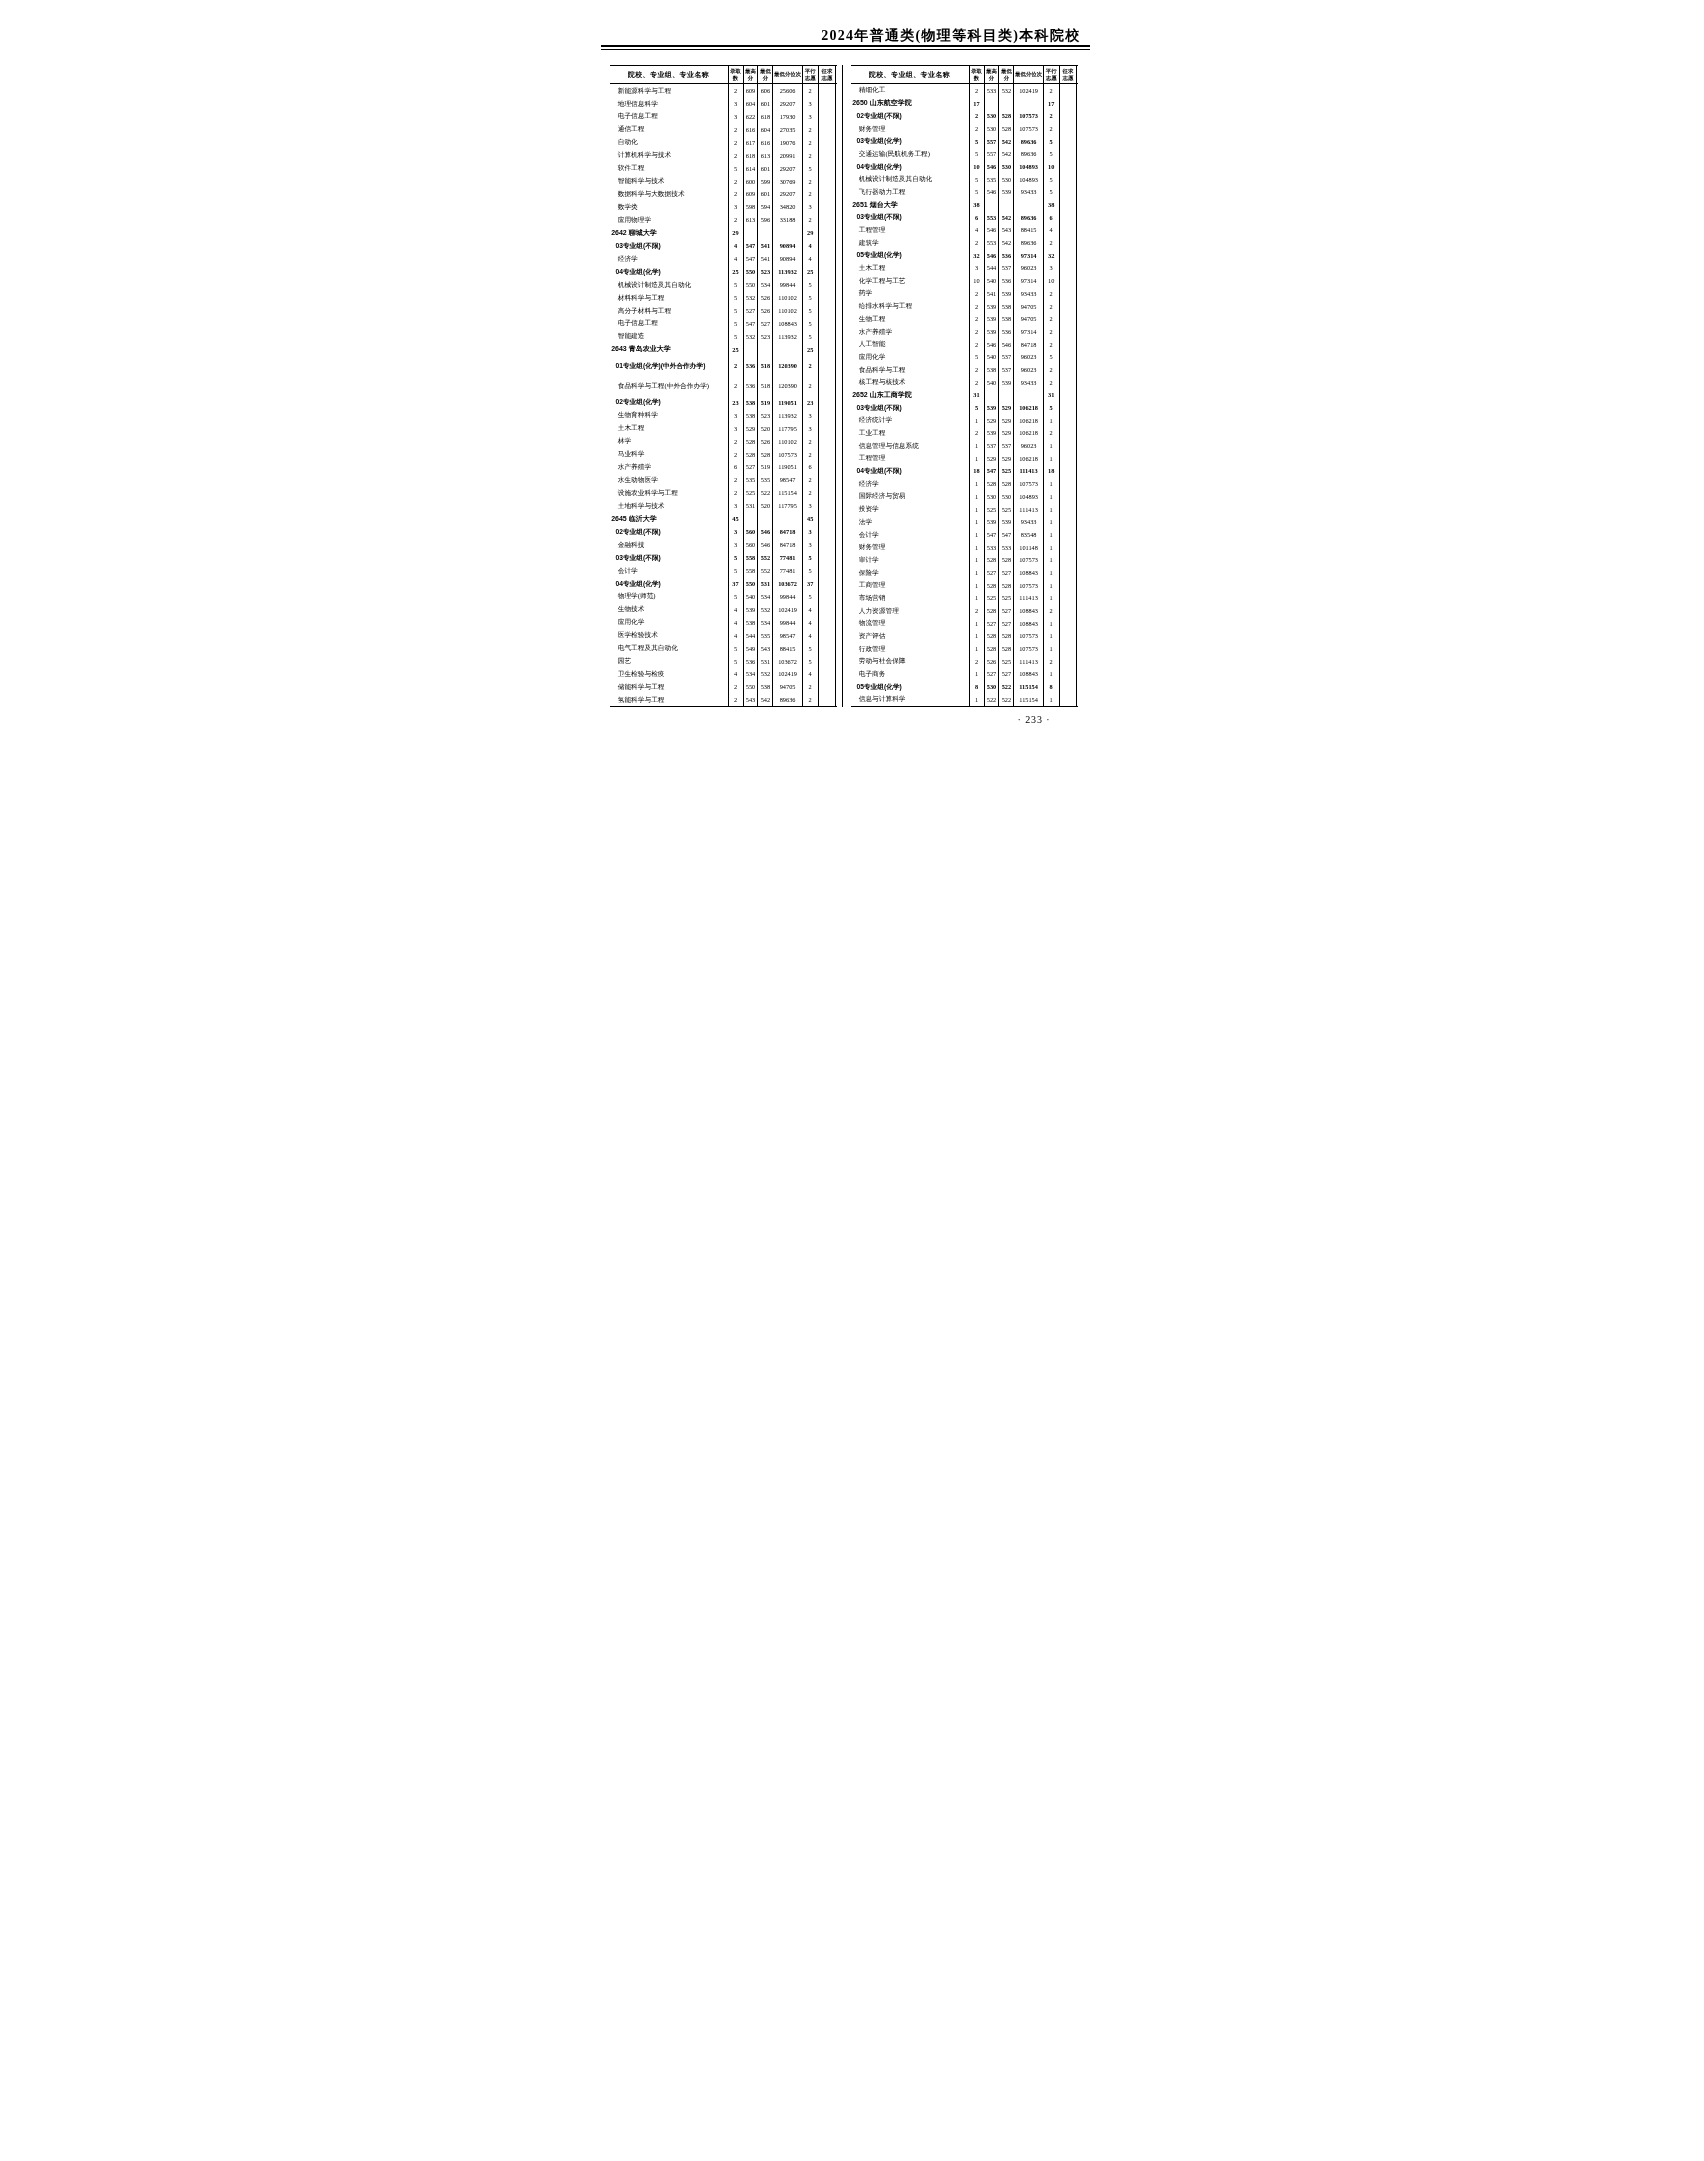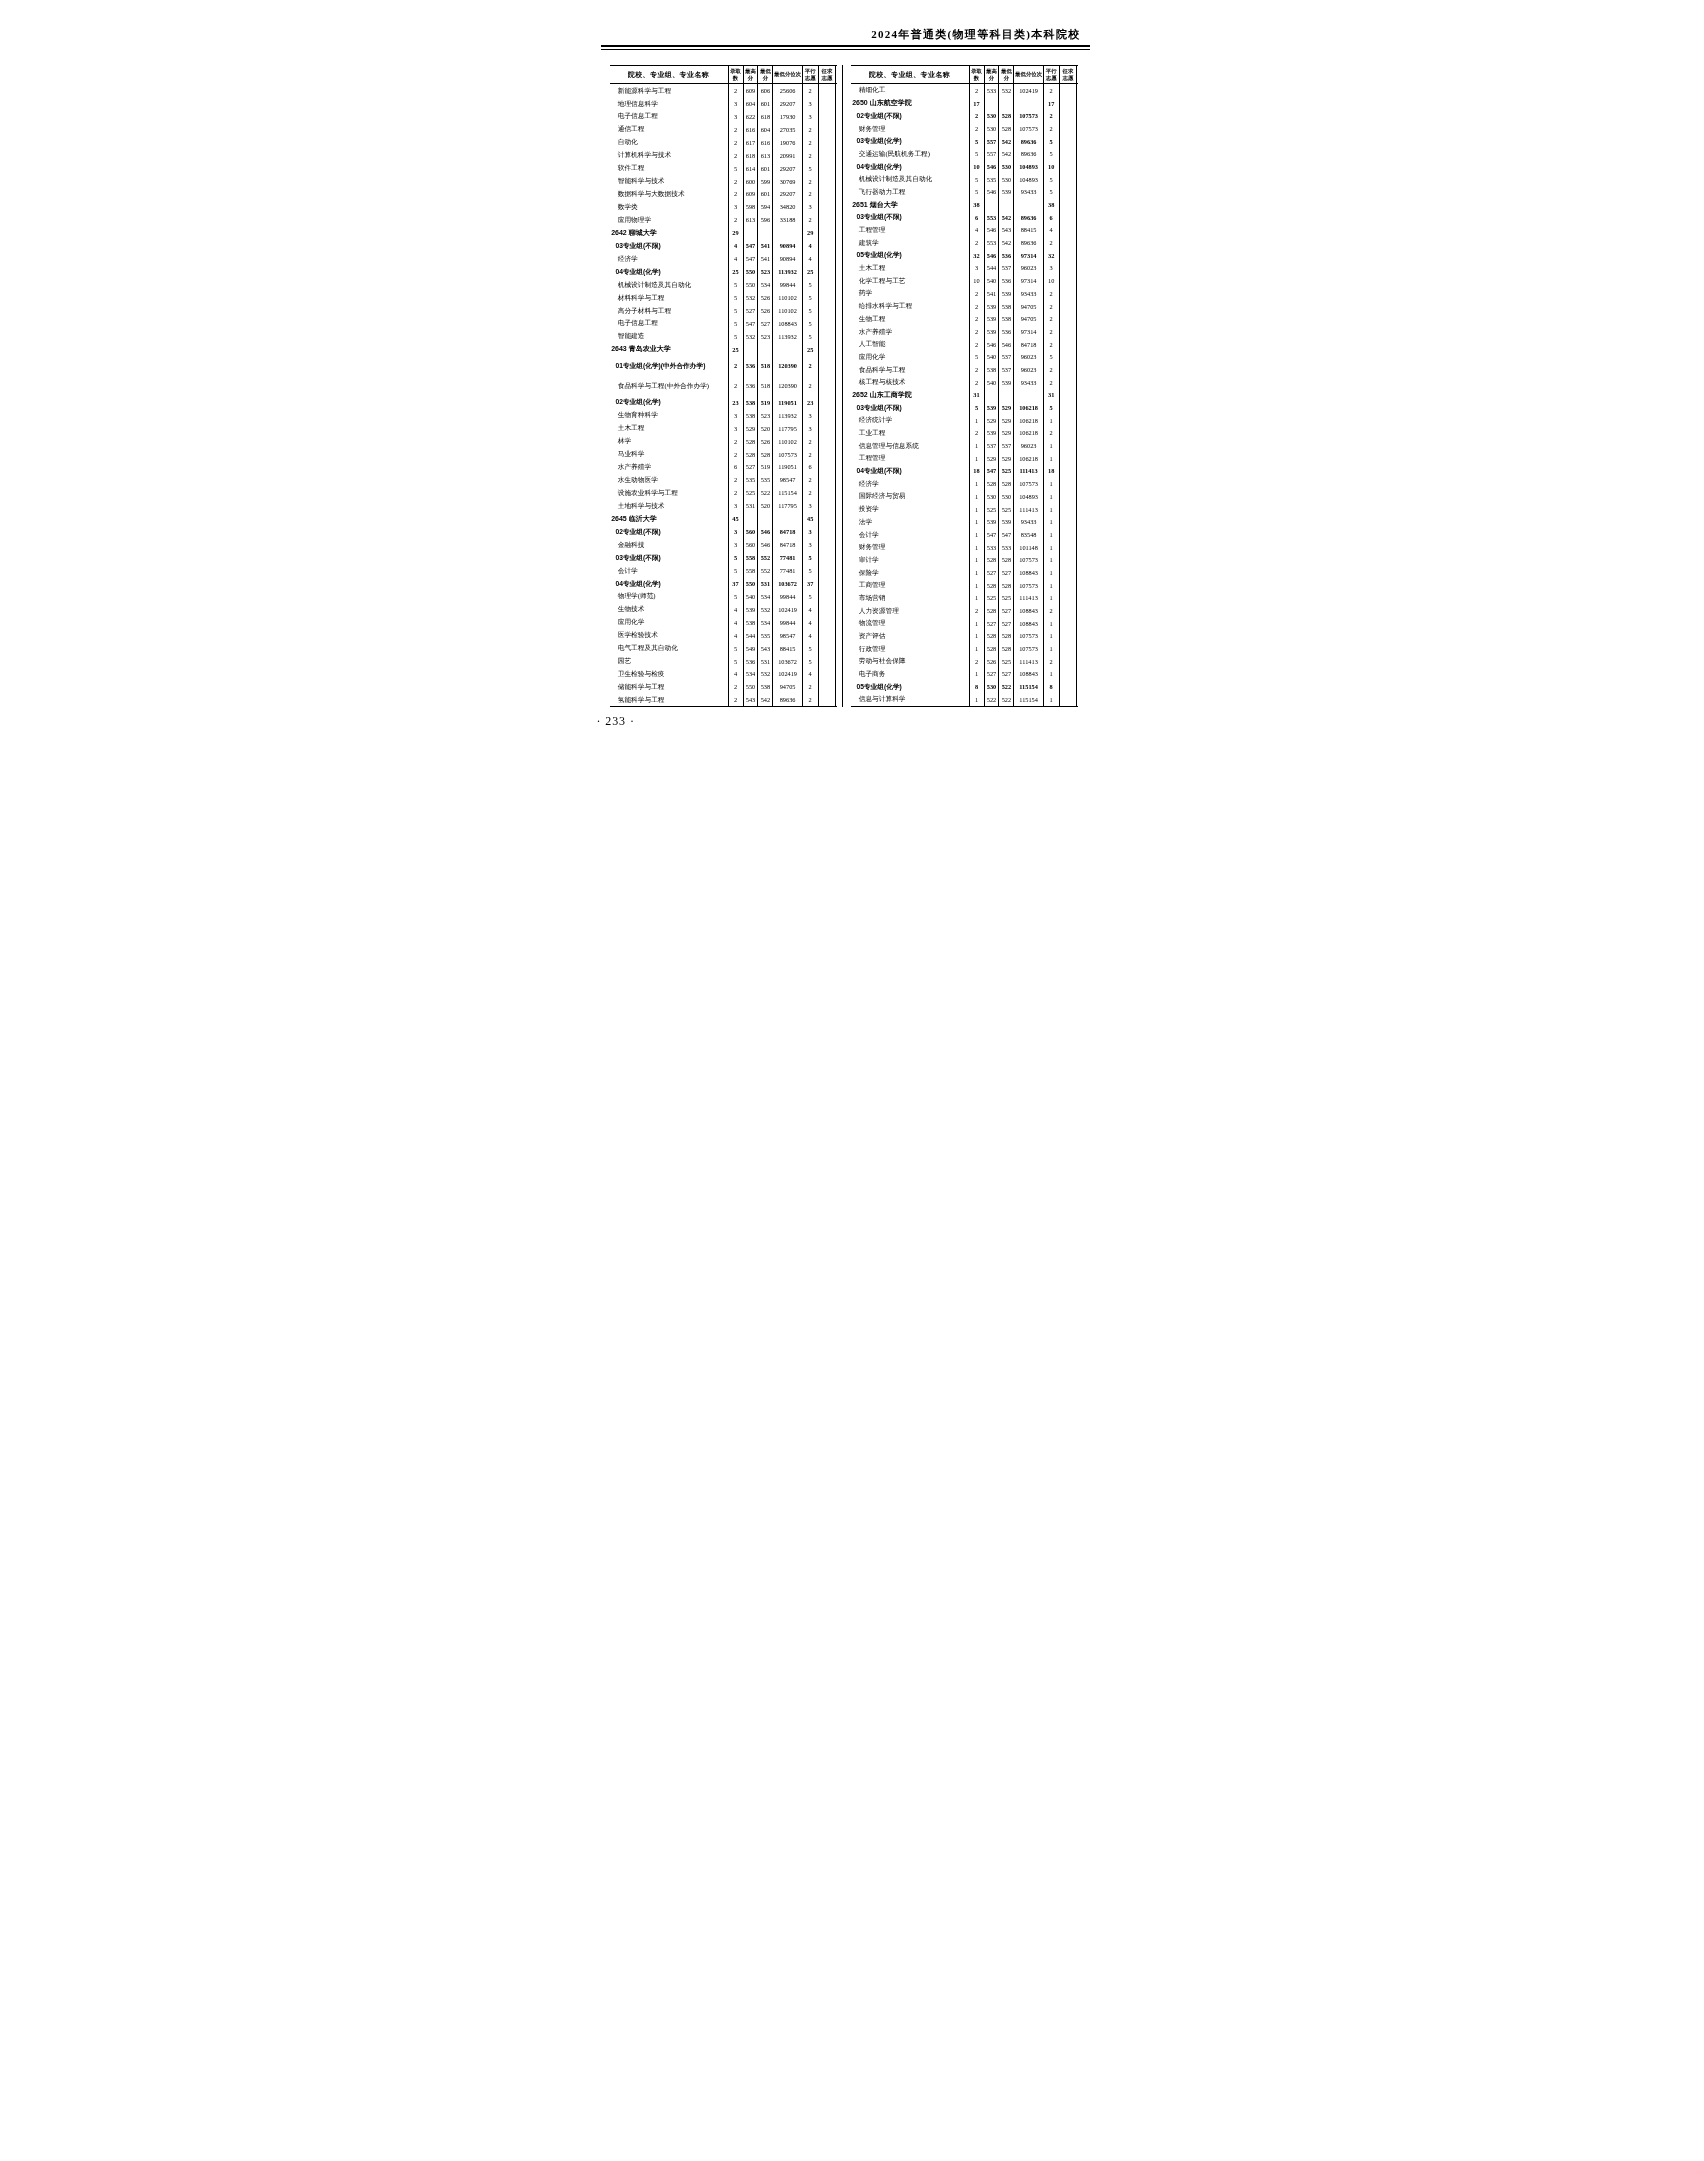--- a/index.html
+++ b/index.html
@@ -11,21 +11,21 @@
     background: #ffffff;
     color: #000;
     font-family: "Liberation Serif", "DejaVu Serif", serif;
     overflow: hidden;
   }
   
   .page-title {
     position: absolute;
     top: 27px;
     right: 27px;
-    font-size: 11px;
+    font-size: 14px;
     font-weight: 700;
     letter-spacing: 1.3px;
     font-family: "Liberation Serif", "DejaVu Serif", serif;
   }
   .rule { position: absolute; left: 4.8px; width: 489px; background: #000; }
   .rule-1 { top: 45px; height: 1.7px; }
   .rule-2 { top: 49px; height: 0.9px; }
 
   
   .tables { position: absolute; top: 65px; left: 13px; }
@@ -115,24 +115,24 @@
   .trow--major .cell--name {
     font-family: "Liberation Serif", "DejaVu Serif", serif;
   }
 
   
   .footer {
     position: absolute;
     top: 714px;
     right: 0;
     width: 100%;
-    text-align: left;
+    text-align: right;
     padding-right: 57px;
     box-sizing: border-box;
-    font-size: 12px;
+    font-size: 10px;
     letter-spacing: 0.9px;
   }
 </style>
 </head>
 <body>
 
 <div class="page">
 
   <div class="page-title">2024年普通类(物理等科目类)本科院校</div>
   <div class="rule rule-1"></div>

